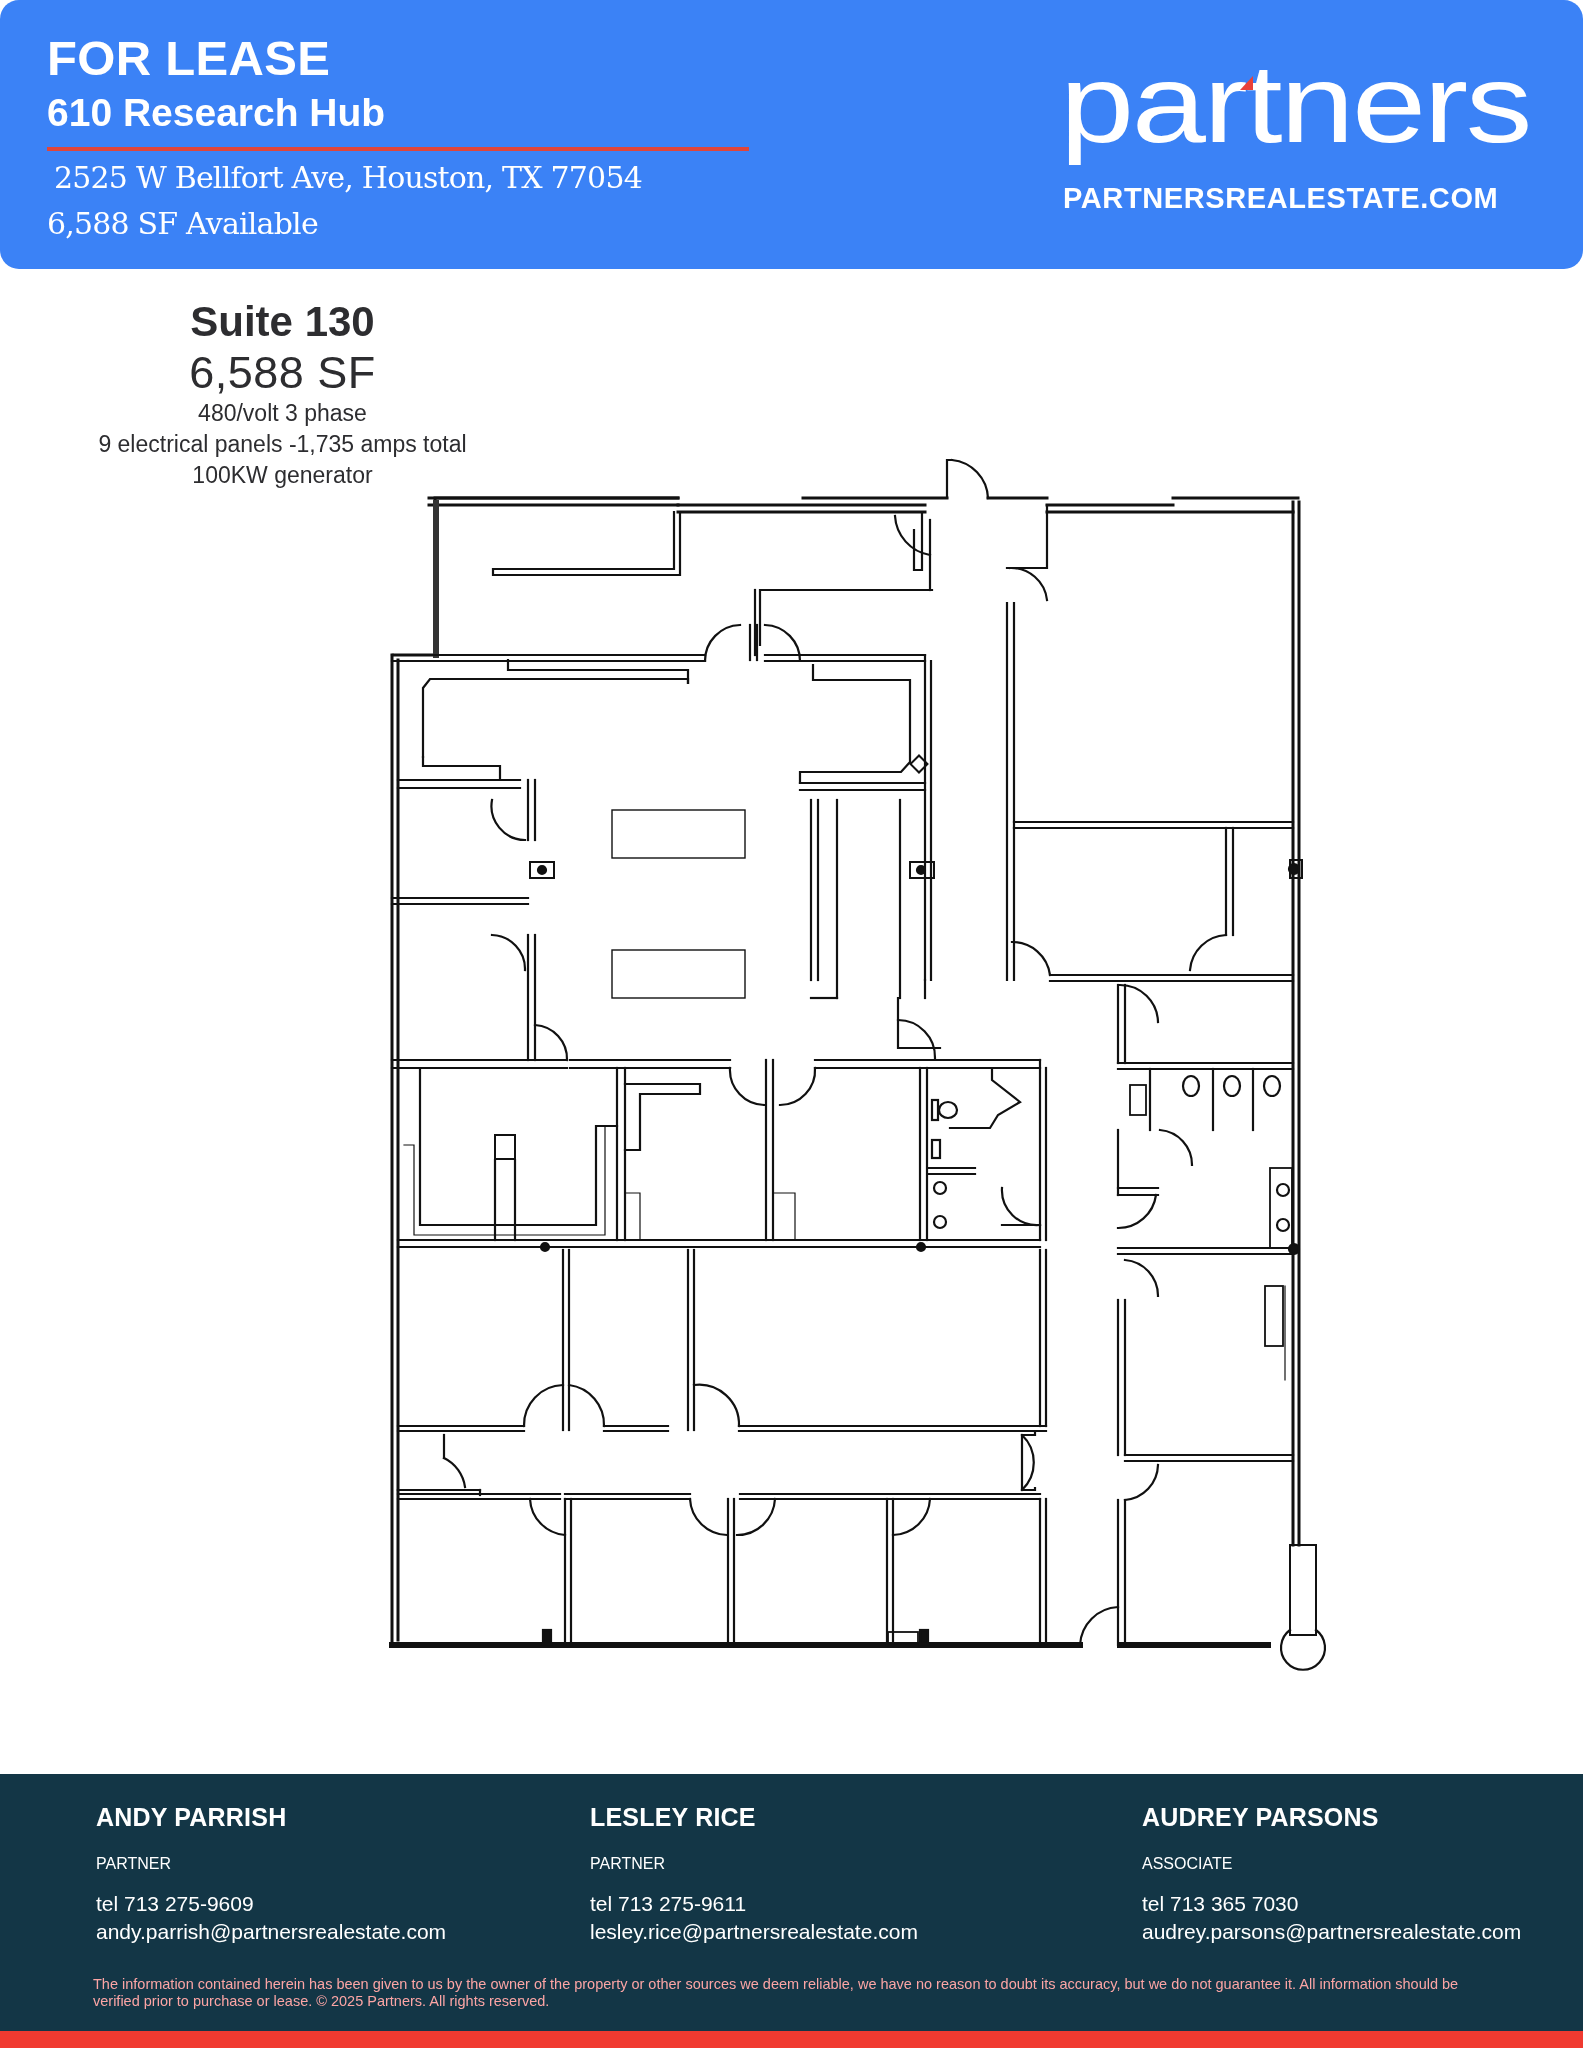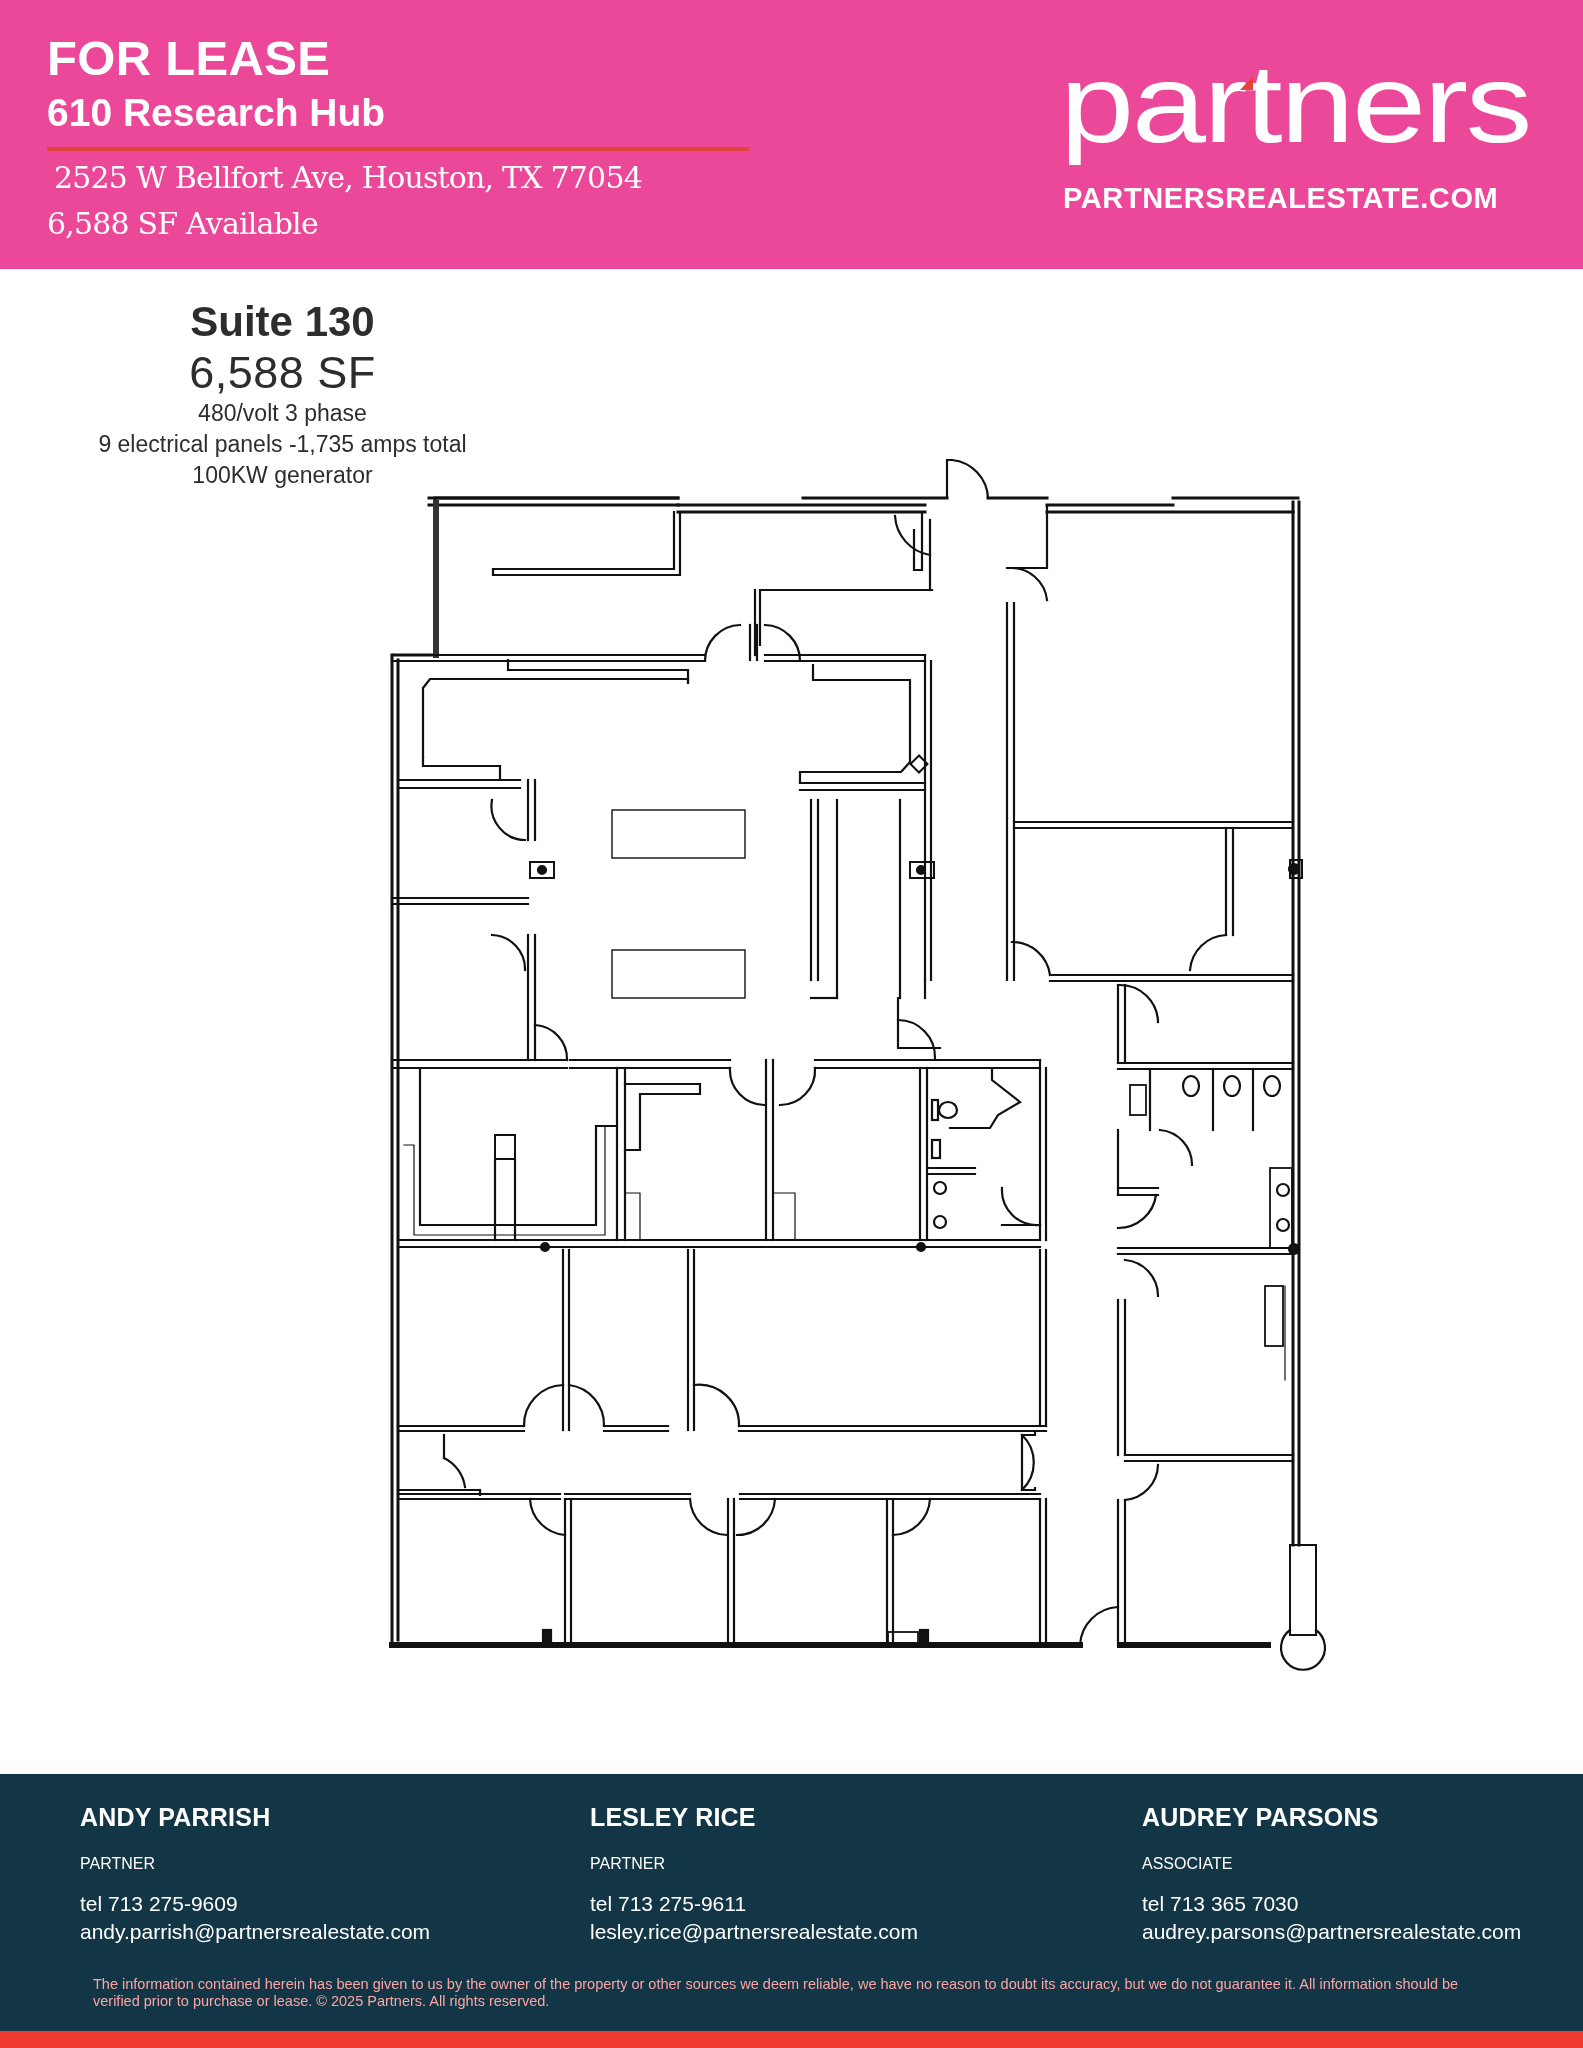--- a/index.html
+++ b/index.html
@@ -1,20 +1,20 @@
 <!DOCTYPE html>
 <html><head>
 <meta charset="utf-8">
 <style>
   * { box-sizing: border-box; margin: 0; padding: 0; }
   html, body { width: 1583px; height: 2048px; background: #ffffff; overflow: hidden; }
   body { position: relative; font-family: "Liberation Sans", sans-serif; color: #2b2b2b; }
 
   
-  .header { position: absolute; left: 0; top: 0; width: 1583px; height: 269px; background: #ec4899; }
+  .header { position: absolute; left: 0; top: 0; width: 1583px; height: 269px; background: #3b82f6; border-radius: 19px; }
   .h-for-lease { position: absolute; left: 47px; top: 30px; font-size: 49px; font-weight: 700; color: #ffffff; letter-spacing: 0.3px; }
   .h-building { position: absolute; left: 47px; top: 91px; font-size: 39px; font-weight: 700; color: #ffffff; }
   .h-rule { position: absolute; left: 47px; top: 147px; width: 702px; height: 4px; background: #e0453a; }
   .h-address { position: absolute; left: 54px; top: 160px; font-family: "DejaVu Serif", serif; font-size: 30px; color: #ffffff; letter-spacing: -0.8px; }
   .h-available { position: absolute; left: 47px; top: 206px; font-family: "DejaVu Serif", serif; font-size: 30px; color: #ffffff; letter-spacing: -0.8px; }
 
   .logo { position: absolute; left: 1060px; top: 62px; width: 475px; height: 110px; }
   .logo-url { position: absolute; left: 1063px; top: 182px; font-size: 29px; font-weight: 700; color: #ffffff; letter-spacing: 0.6px; }
 
   
@@ -307,21 +307,21 @@
       <line x1="1040" y1="1499" x2="1040" y2="1645"></line>
       <line x1="1046" y1="1499" x2="1046" y2="1645"></line>
       <rect x="543" y="1630" width="8" height="14" fill="#111"></rect>
       <rect x="888" y="1632" width="30" height="12" stroke-width="1.8"></rect>
       <rect x="920" y="1630" width="8" height="14" fill="#111"></rect>
     </g>
   </svg>
 </div>
 
 <div class="footer">
-  <div class="contact" style="left:80px;">
+  <div class="contact" style="left:96px;">
     <div class="c-name">ANDY PARRISH</div>
     <div class="c-role">PARTNER</div>
     <div class="c-tel">tel 713 275-9609</div>
     <div class="c-email">andy.parrish@partnersrealestate.com</div>
   </div>
   <div class="contact" style="left:590px;">
     <div class="c-name">LESLEY RICE</div>
     <div class="c-role">PARTNER</div>
     <div class="c-tel">tel 713 275-9611</div>
     <div class="c-email">lesley.rice@partnersrealestate.com</div>

